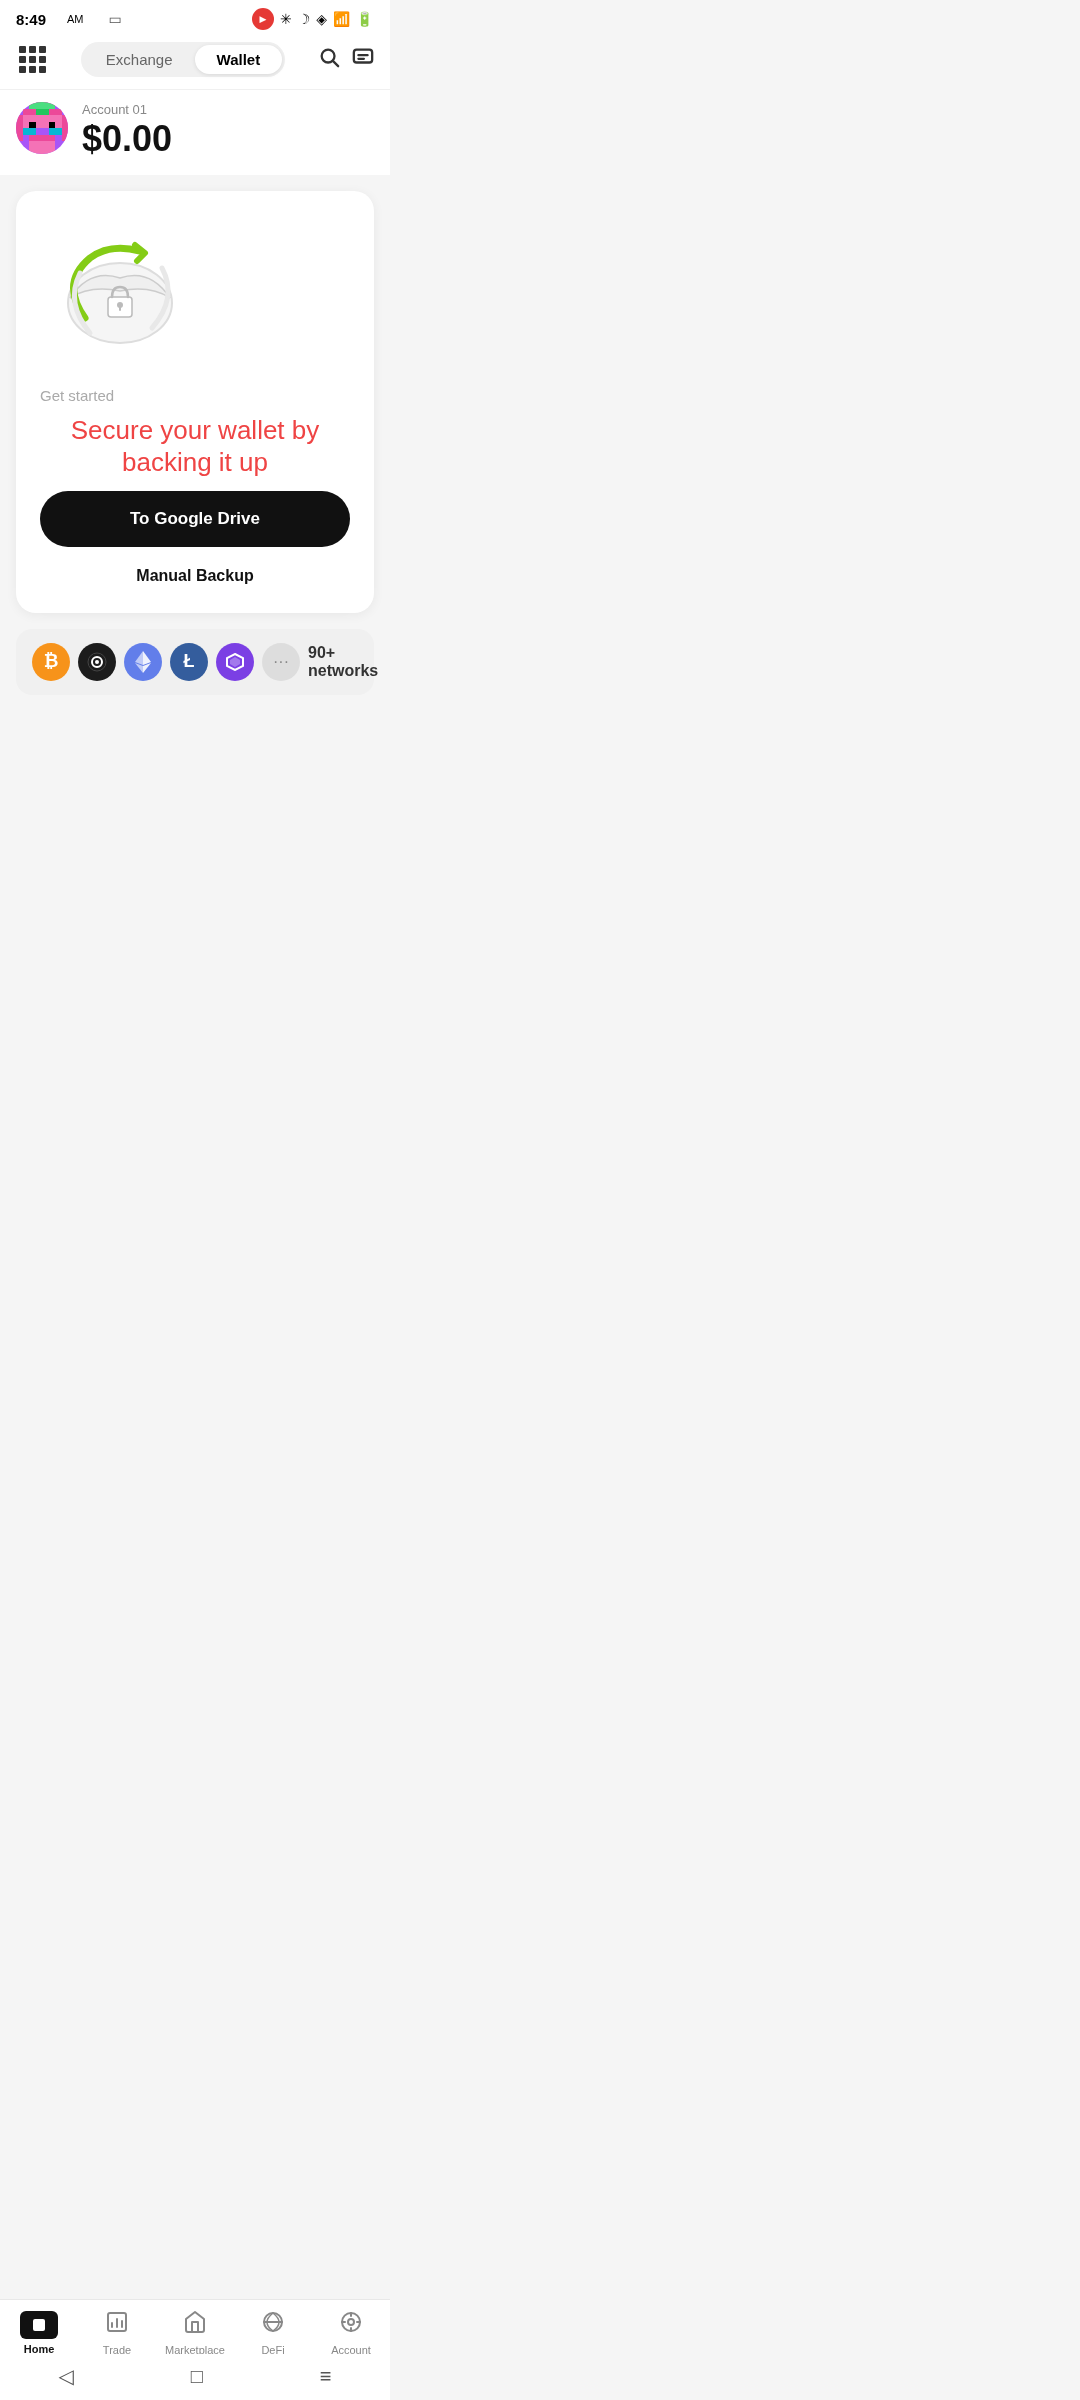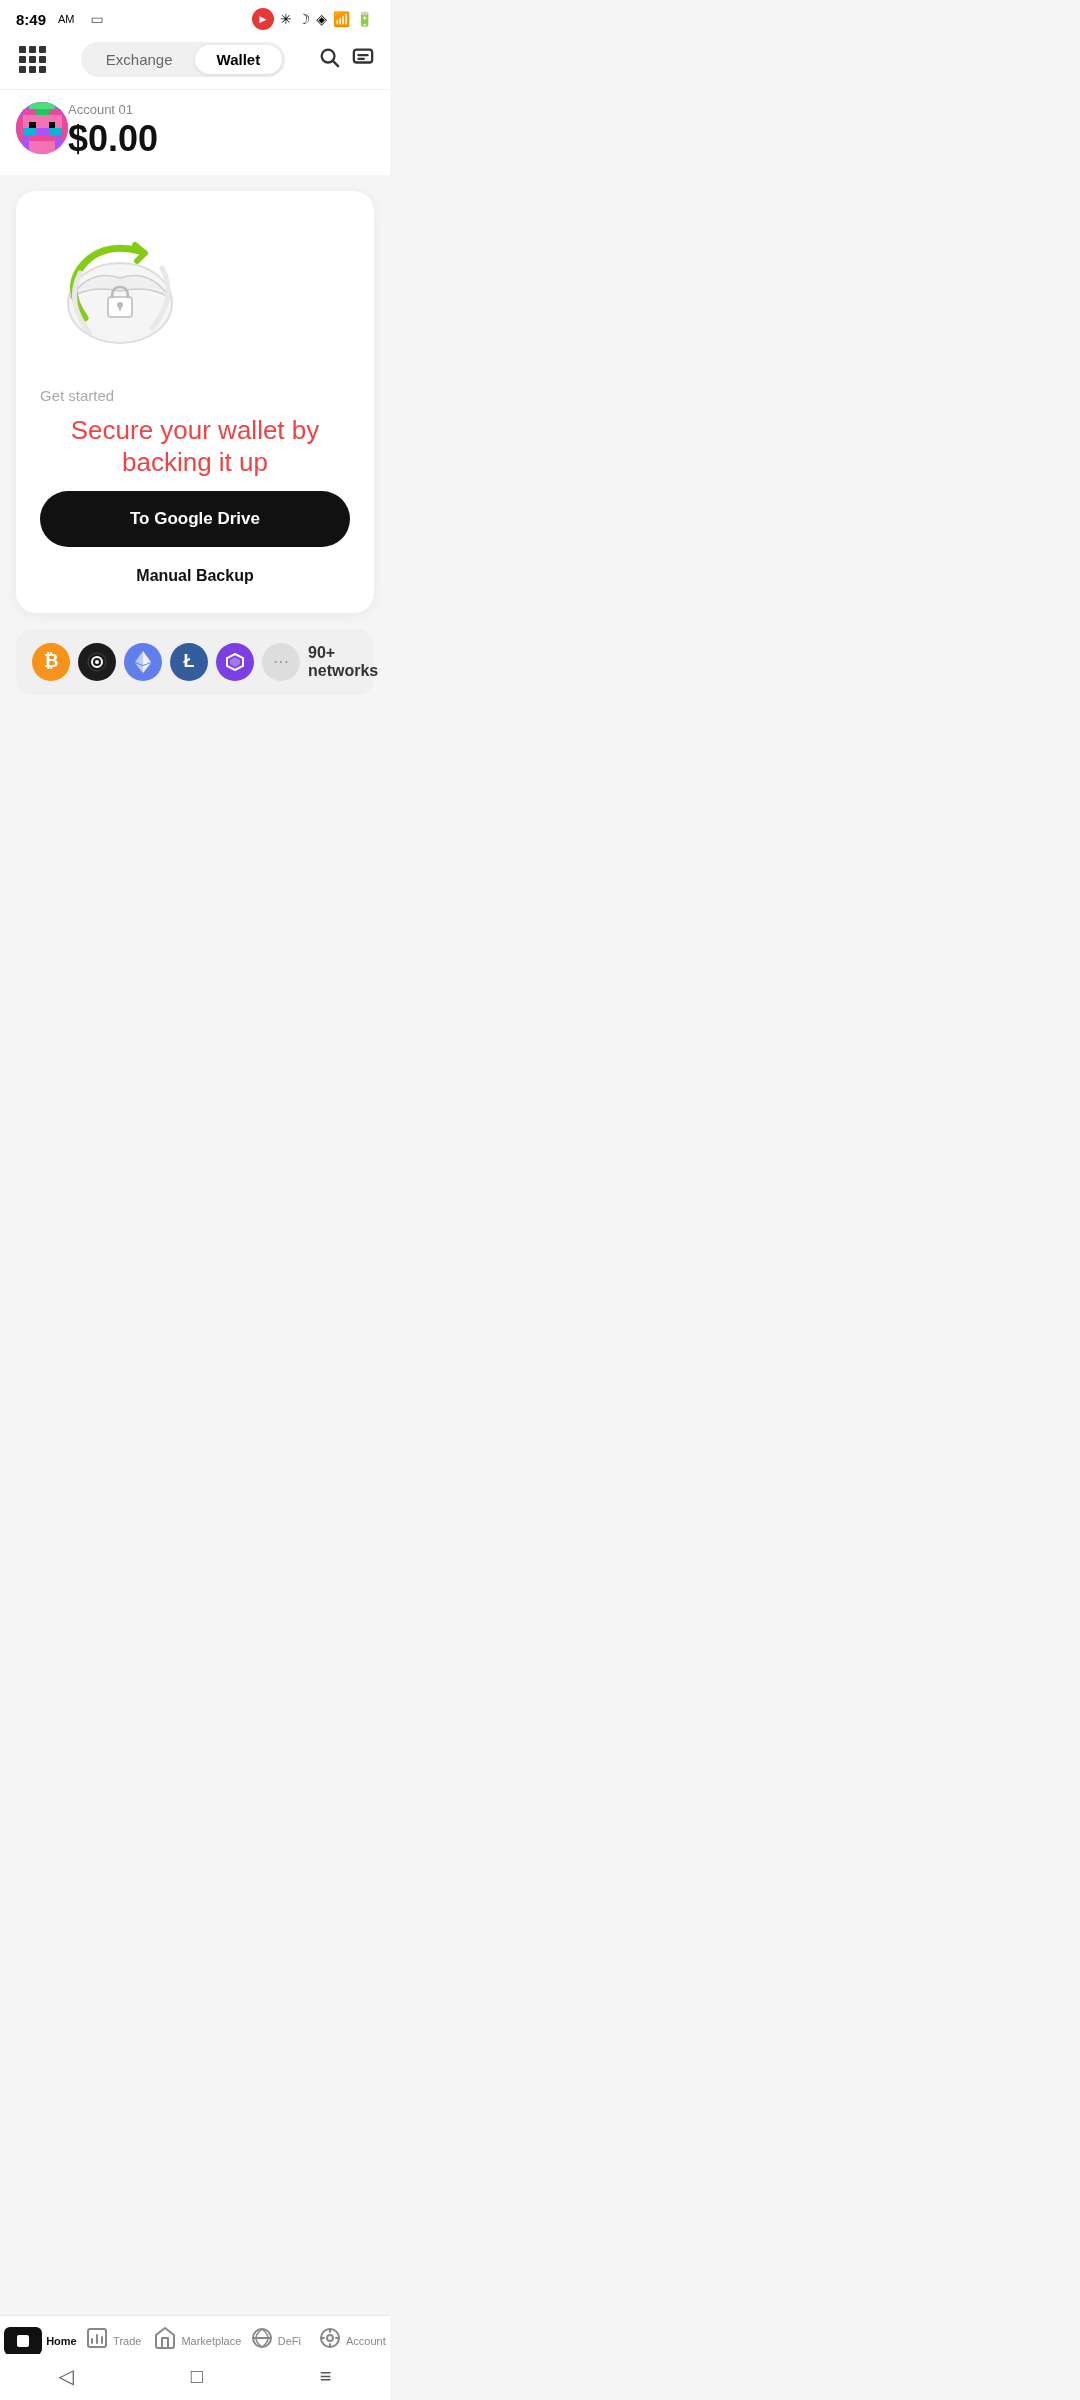--- a/index.html
+++ b/index.html
@@ -105,20 +105,21 @@
       color: #333;
       cursor: pointer;
     }
 
     
     .account-header {
       background: #fff;
       padding: 12px 16px 16px;
       display: flex;
       align-items: flex-start;
+      gap: 14px;
     }
     .avatar {
       width: 52px;
       height: 52px;
       border-radius: 50%;
       overflow: hidden;
       flex-shrink: 0;
     }
     .account-info {
       display: flex;
@@ -229,20 +230,21 @@
       color: #888;
       flex-shrink: 0;
     }
     .networks-text {
       font-size: 16px;
       font-weight: 600;
       color: #333;
     }
     .bottom-nav-item {
       display: flex;
+      flex-direction: column;
       align-items: center;
       gap: 4px;
       cursor: pointer;
       min-width: 60px;
     }
     .bottom-nav-icon {
       font-size: 22px;
       color: #888;
     }
     .bottom-nav-label {
@@ -308,21 +310,21 @@
     .main-content {
       padding-bottom: 100px;
     }
   </style>
 </head>
 <body>
 
 <div class="main-content">
 
   <div class="status-bar">
-    <div style="display:flex;align-items:center;gap:12px;">
+    <div style="display:flex;align-items:center;gap:21px;">
       <span class="status-time">8:49</span>
       <span style="font-size:11px;color:#000;font-weight:500;">AM</span>
       <span style="margin-left:4px;font-size:14px;color:#555;">▭</span>
     </div>
     <div class="status-icons">
       <div class="rec-badge">
         <span style="font-size:9px;">▶</span>
       </div>
       <span class="status-icon">✳</span>
       <span class="status-icon">☽</span>

